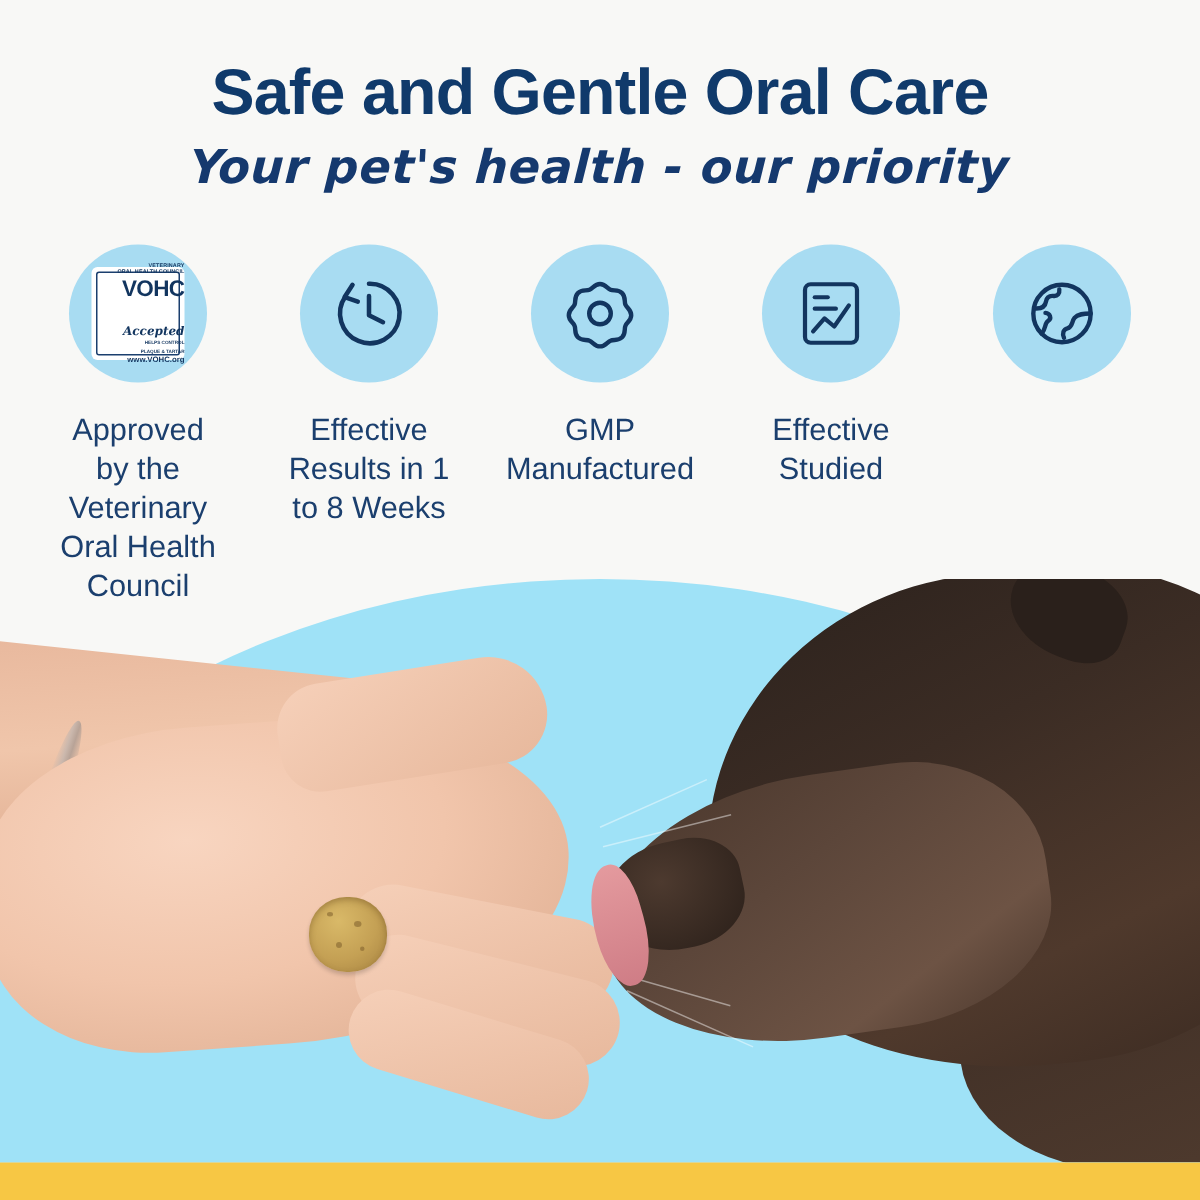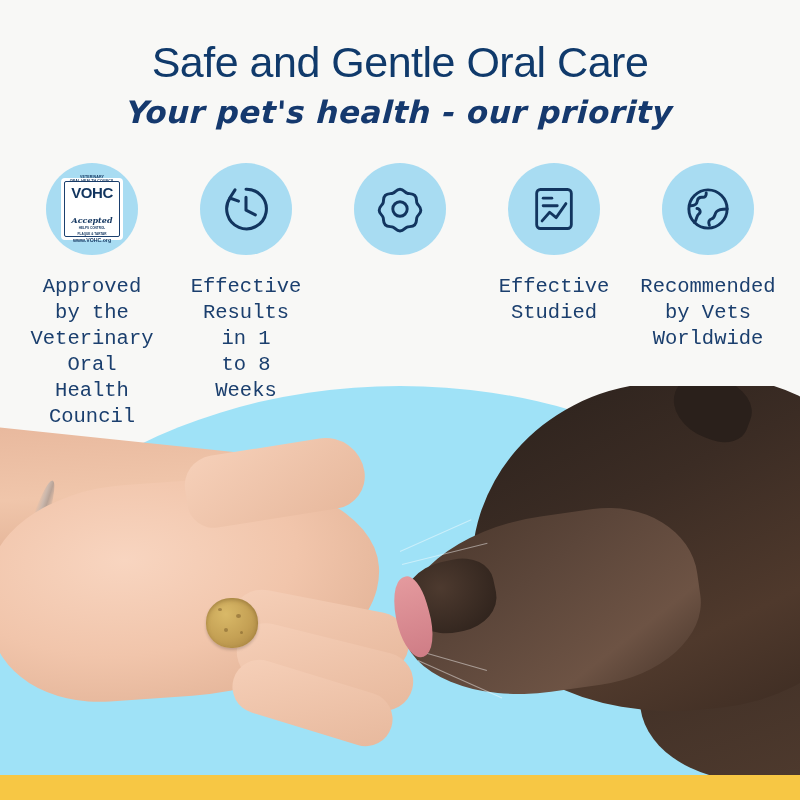--- a/index.html
+++ b/index.html
@@ -9,21 +9,21 @@
     font-family:"Liberation Sans", sans-serif;
     overflow:hidden;
     position:relative;
   }
   #page{position:absolute;inset:0;overflow:hidden;background:#f8f8f6;}
 
   
   .header{position:absolute;top:0;left:0;width:800px;text-align:center;}
   .headline{
     margin:0;padding-top:40px;
-    font-size:43px;line-height:1.05;font-weight:normal;
+    font-size:43px;line-height:1.05;font-weight:bold;
     color:#103a6b;letter-spacing:-0.5px;
   }
   .subhead{
     margin:0;padding-top:10px;
     font-size:31px;line-height:1.1;
     color:#15396e;
     font-family:"DejaVu Sans", sans-serif;
     font-style:italic;font-weight:600;
     letter-spacing:0.5px;
     transform:skewX(-3deg);
@@ -40,28 +40,27 @@
     width:92px;height:92px;border-radius:50%;
     background:#a8dcf2;
     display:flex;align-items:center;justify-content:center;
     flex:none;
   }
   .badge-label{
     margin-top:19px;
     font-size:20.5px;line-height:1.27;
     color:#1b3f6e;text-align:center;
     white-space:pre-line;
-    font-family:Liberation Mono, monospace;
   }
 
   
   .vohc{
     width:62px;height:62px;background:#ffffff;
     border-radius:4px;
-    display:flex;flex-direction:column;align-items:center;justify-content:center;
+    display:flex;flex-direction:column;align-items:flex-end;justify-content:center;
     box-sizing:border-box;padding:2px 0;
     position:relative;
   }
   .vohc:after{
     content:"";position:absolute;inset:3px;border:1px solid #1b3f6e;border-radius:2px;
   }
   .vohc span{position:relative;z-index:2;color:#12355f;text-align:center;display:block;}
   .v-top{font-size:3.6px;line-height:1.35;letter-spacing:0.1px;font-weight:bold;}
   .v-main{font-size:15px;line-height:1;font-weight:bold;letter-spacing:-0.4px;margin-top:0.5px;}
   .v-acc{font-size:8px;line-height:1;font-style:italic;font-weight:bold;margin-top:16px;
@@ -203,20 +202,22 @@
 to 8 Weeks</div>
     </div>
 
     <div class="badge">
       <div class="circle">
         <svg width="54" height="54" viewBox="0 0 48 48">
           <path d="M24 6.5c3.2 0 4.2 2.6 6.2 3.4 2 .9 4.6-.3 6.9 2s1.1 4.9 2 6.9c.8 2 3.4 3 3.4 6.2s-2.6 4.2-3.4 6.2c-.9 2 .3 4.6-2 6.9s-4.9 1.1-6.9 2c-2 .8-3 3.4-6.2 3.4s-4.2-2.6-6.2-3.4c-2-.9-4.6.3-6.9-2s-1.1-4.9-2-6.9c-.8-2-3.4-3-3.4-6.2s2.6-4.2 3.4-6.2c.9-2-.3-4.6 2-6.9s4.9-1.1 6.9-2c2-.8 3-3.4 6.2-3.4z" fill="none" stroke="#12355f" stroke-width="2.6" stroke-linejoin="round"></path>
           <circle cx="24" cy="24" r="6.4" fill="none" stroke="#12355f" stroke-width="2.6"></circle>
         </svg>
       </div>
+      <div class="badge-label">GMP
+Manufactured</div>
     </div>
 
     <div class="badge">
       <div class="circle">
         <svg width="52" height="52" viewBox="0 0 48 48">
           <rect x="8" y="6" width="32" height="36" rx="3.5" fill="none" stroke="#12355f" stroke-width="2.6"></rect>
           <line x1="14" y1="14" x2="22" y2="14" stroke="#12355f" stroke-width="2.6" stroke-linecap="round"></line>
           <line x1="14" y1="21" x2="27" y2="21" stroke="#12355f" stroke-width="2.6" stroke-linecap="round"></line>
           <path d="M13 35 L20 27 L26 32 L35 19" fill="none" stroke="#12355f" stroke-width="2.6" stroke-linecap="round" stroke-linejoin="round"></path>
         </svg>
@@ -227,23 +228,20 @@
 
     <div class="badge">
       <div class="circle">
         <svg width="54" height="54" viewBox="0 0 48 48">
           <circle cx="24" cy="24" r="17" fill="none" stroke="#12355f" stroke-width="2.6"></circle>
           <path d="M7.5 21c4.5.4 6.6-1.4 7-4 .4-2.8 2.4-3.6 4.6-3.4 2.3.2 3.6-1.4 3.3-3.9" fill="none" stroke="#12355f" stroke-width="2.6" stroke-linecap="round"></path>
           <path d="M12 36c2.6-3.4 1.6-6.2 3.8-7.6 2.2-1.4 1.2-4.6-1.6-4.8" fill="none" stroke="#12355f" stroke-width="2.6" stroke-linecap="round"></path>
           <path d="M41 24c-4.2 0-7.6.2-9.6 2.6-1.8 2.2-1 5.4-4.2 6.2-2.4.6-3.2 3-2 5.6" fill="none" stroke="#12355f" stroke-width="2.6" stroke-linecap="round"></path>
         </svg>
       </div>
-      <div class="badge-label">Recommended
-by Vets
-Worldwide</div>
     </div>
 
   </div>
 
   <div class="photo">
     <div class="blue-ellipse"></div>
     <div class="blue-fill"></div>
 
     <div class="photo-clip">
 

